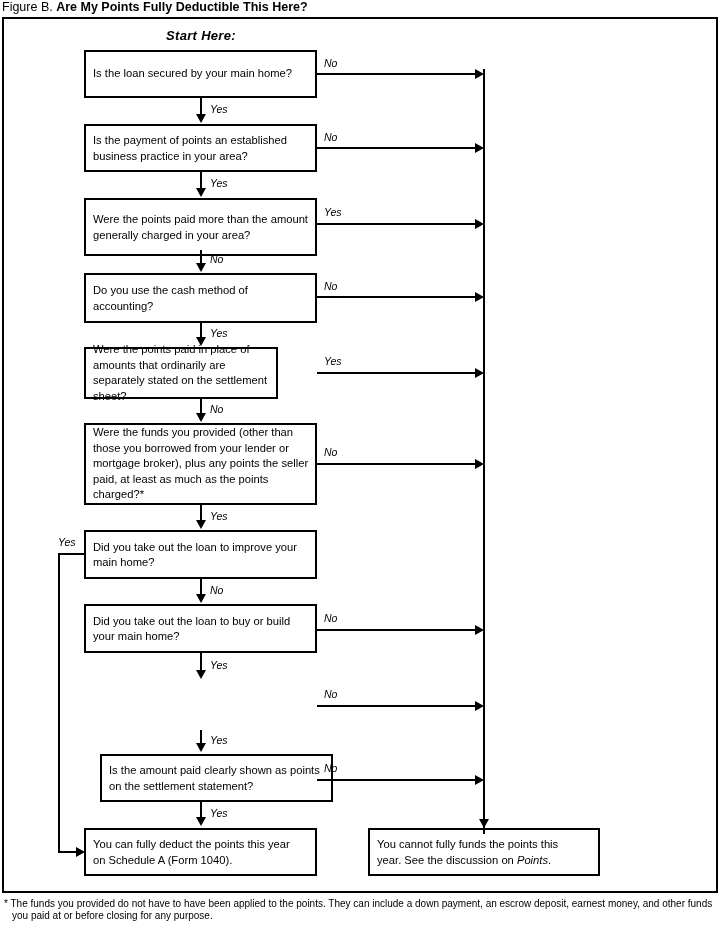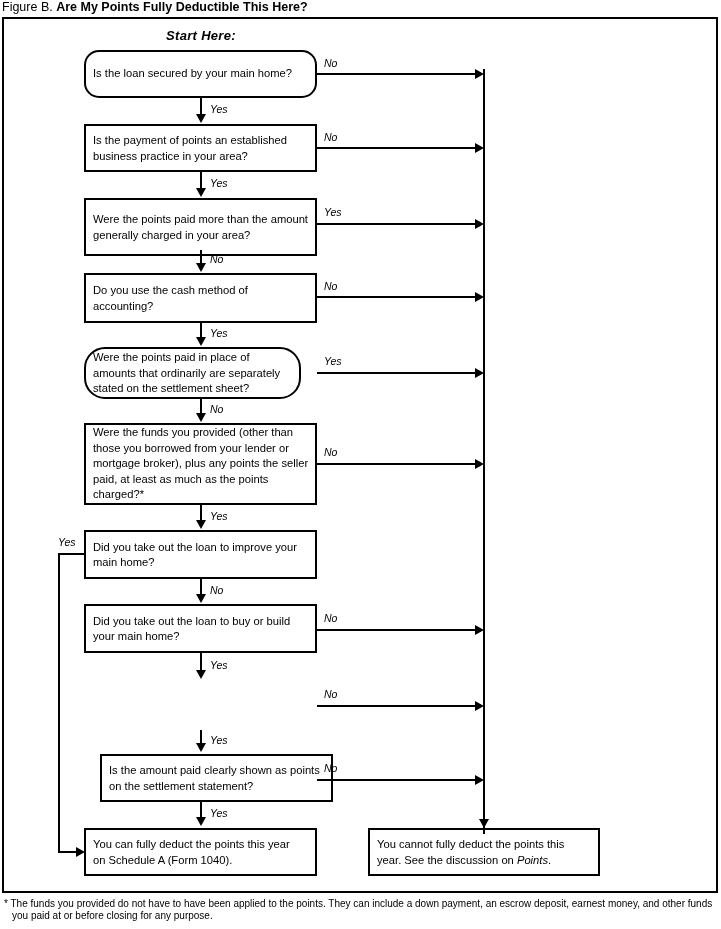--- a/index.html
+++ b/index.html
@@ -55,37 +55,37 @@
 
   <div id="fig-title">
     <span class="lbl">Figure B.</span>
     <span class="ttl">Are My Points Fully Deductible This Here?</span>
   </div>
 
   <div id="frame"></div>
 
   <div id="start-here">Start Here:</div>
 
-  <div class="node" style="left:84px;top:50px;width:233px;height:48px;border-radius:15px;">
+  <div class="node" style="left:84px;top:50px;width:233px;height:48px;">
     <div class="txt">Is the loan secured by your main home?</div>
   </div>
 
   <div class="node" style="left:84px;top:124px;width:233px;height:48px;">
     <div class="txt">Is the payment of points an established business practice in your area?</div>
   </div>
 
   <div class="node" style="left:84px;top:198px;width:233px;height:58px;">
     <div class="txt">Were the points paid more than the amount generally charged in your area?</div>
   </div>
 
   <div class="node" style="left:84px;top:273px;width:233px;height:50px;">
     <div class="txt">Do you use the cash method of accounting?</div>
   </div>
 
-  <div class="node" style="left:84px;top:347px;width:217px;height:52px;border-radius:21px;">
+  <div class="node" style="left:84px;top:347px;width:194px;height:52px;">
     <div class="txt">Were the points paid in place of amounts that ordinarily are separately stated on the settlement sheet?</div>
   </div>
 
   <div class="node" style="left:84px;top:423px;width:233px;height:82px;">
     <div class="txt">Were the funds you provided (other than those you borrowed from your lender or mortgage broker), plus any points the seller paid, at least as much as the points charged?*</div>
   </div>
 
   <div class="node" style="left:84px;top:530px;width:233px;height:49px;">
     <div class="txt">Did you take out the loan to improve your main home?</div>
   </div>
@@ -101,21 +101,21 @@
 
   <div class="node" style="left:84px;top:828px;width:233px;height:48px;">
     <div class="txt">
       <span>You can fully deduct the points this year</span><br>
       <span>on Schedule A (Form 1040).</span>
     </div>
   </div>
 
   <div class="node" style="left:368px;top:828px;width:232px;height:48px;">
     <div class="txt">
-      <span>You cannot fully deduct the points this</span><br>
+      <span>You cannot fully funds the points this</span><br>
       <span>year. See the discussion on </span><span class="it">Points</span><span>.</span>
     </div>
   </div>
 
   <div class="vline" style="left:200px;top:98px;height:17px;"></div>
   <div class="arr-d" style="left:196px;top:114px;"></div>
   <div class="elabel" style="left:210px;top:103px;">Yes</div>
 
   <div class="vline" style="left:200px;top:172px;height:17px;"></div>
   <div class="arr-d" style="left:196px;top:188px;"></div>

